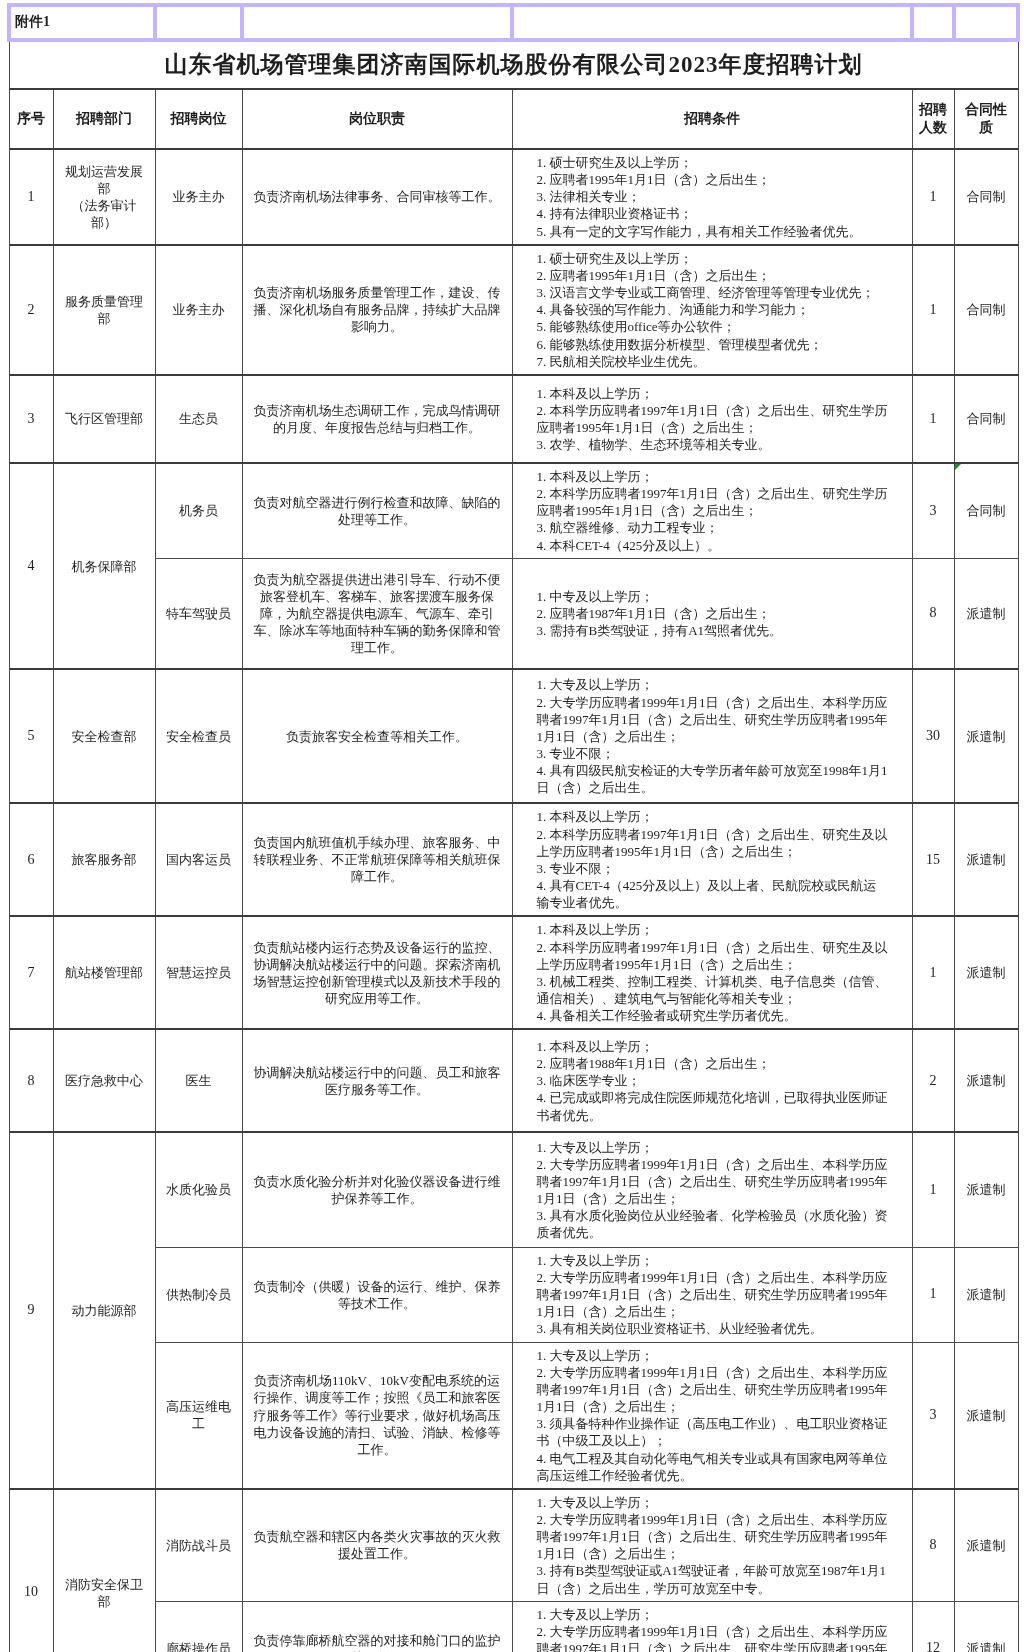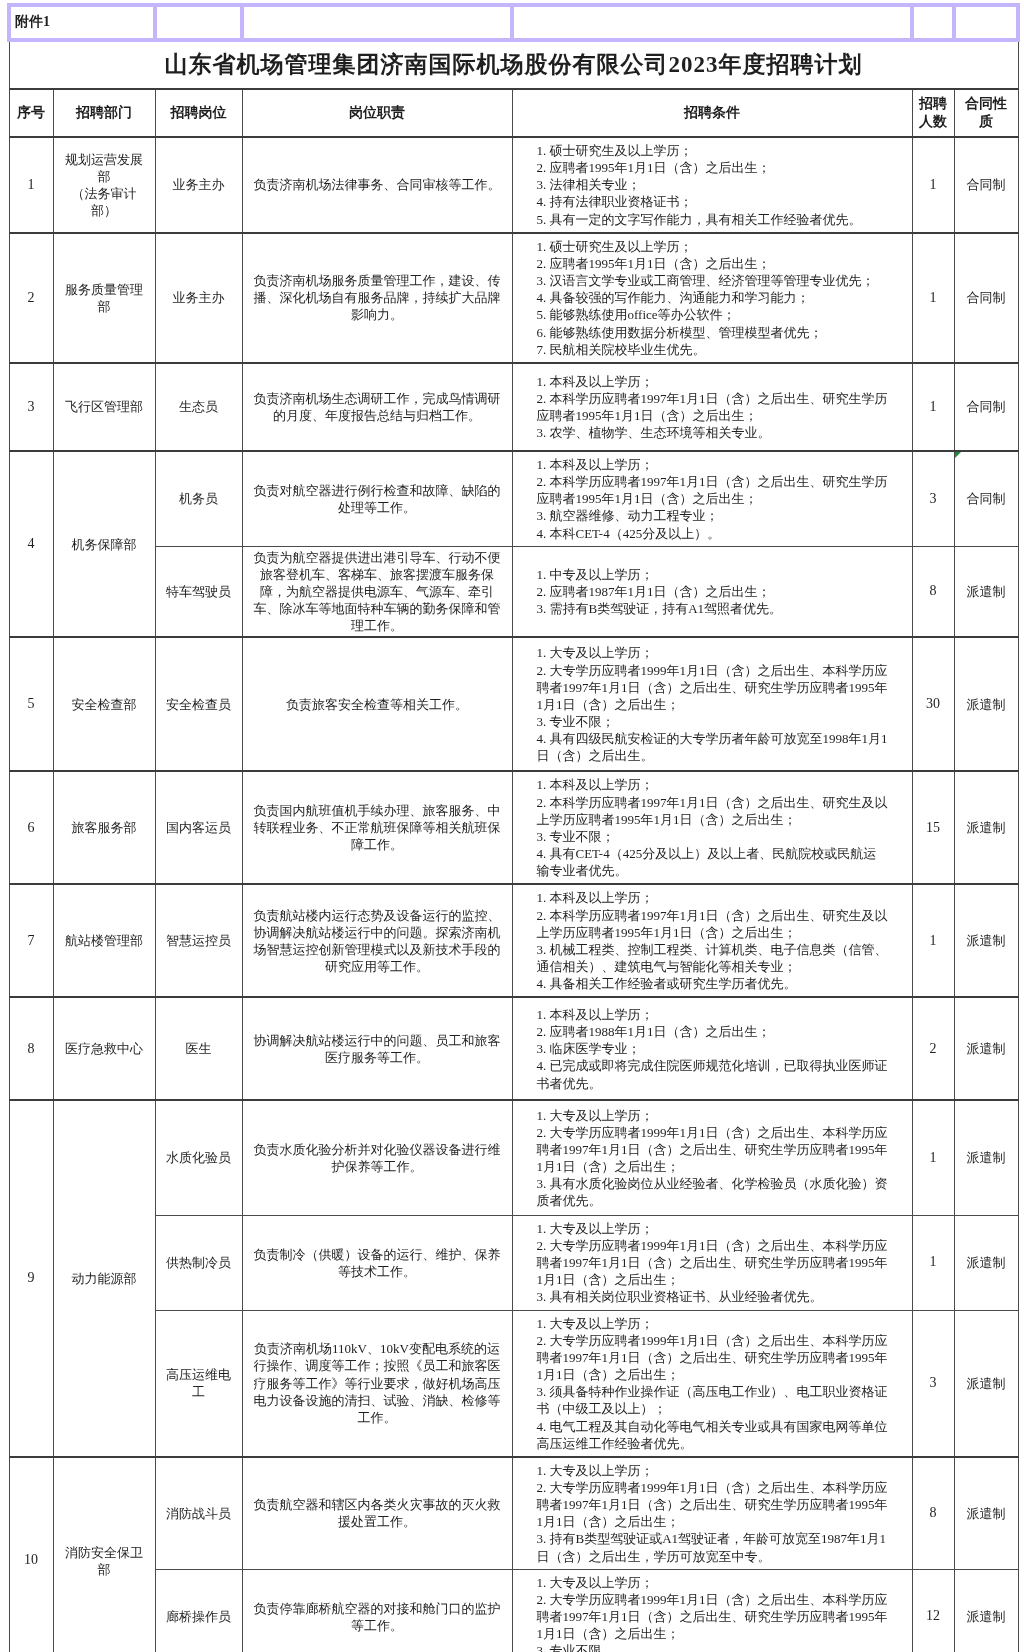--- a/index.html
+++ b/index.html
@@ -9,21 +9,21 @@
   
   tr.att td{border:4px solid #c4b5fd;font-weight:bold;text-align:left;font-size:14px;padding:2px 4px;vertical-align:middle;}
   
   tr.title td{border-top:1px solid #c6c6c6;border-left:1px solid #4a4a4a;border-right:1px solid #4a4a4a;border-bottom:2px solid #3c3c3c;font-size:23px;font-weight:bold;text-align:center;letter-spacing:1px;}
   
   tr.head td{border-top:2px solid #3c3c3c;border-bottom:2px solid #3c3c3c;font-weight:bold;font-size:14px;}
   
   tr.grp td{border-top-width:2px;border-top-color:#3c3c3c;}
   .cond{text-align:left;padding:4px 24px;}
   .cond div{line-height:1.32;}
-  .duty{padding:2px 10px;}
+  .duty{padding:12px 10px;}
   .pre{white-space:pre-line;text-align:center;}
   .num{font-size:14px;}
   .rel{position:relative;}
   .corner-marker{position:absolute;top:0;left:0;width:0;height:0;border-top:6px solid #1e8a3c;border-right:6px solid transparent;}
 </style>
 </head>
 <body>
 
 <table>
   <colgroup>
@@ -43,21 +43,21 @@
     <td></td>
     <td></td>
     <td></td>
     <td></td>
   </tr>
 
   <tr class="title" style="height:49px">
     <td colspan="7">山东省机场管理集团济南国际机场股份有限公司2023年度招聘计划</td>
   </tr>
 
-  <tr class="head" style="height:48px">
+  <tr class="head" style="height:60px">
     <td>序号</td>
     <td>招聘部门</td>
     <td>招聘岗位</td>
     <td>岗位职责</td>
     <td>招聘条件</td>
     <td class="pre">招聘
 人数</td>
     <td>合同性质</td>
   </tr>
 

